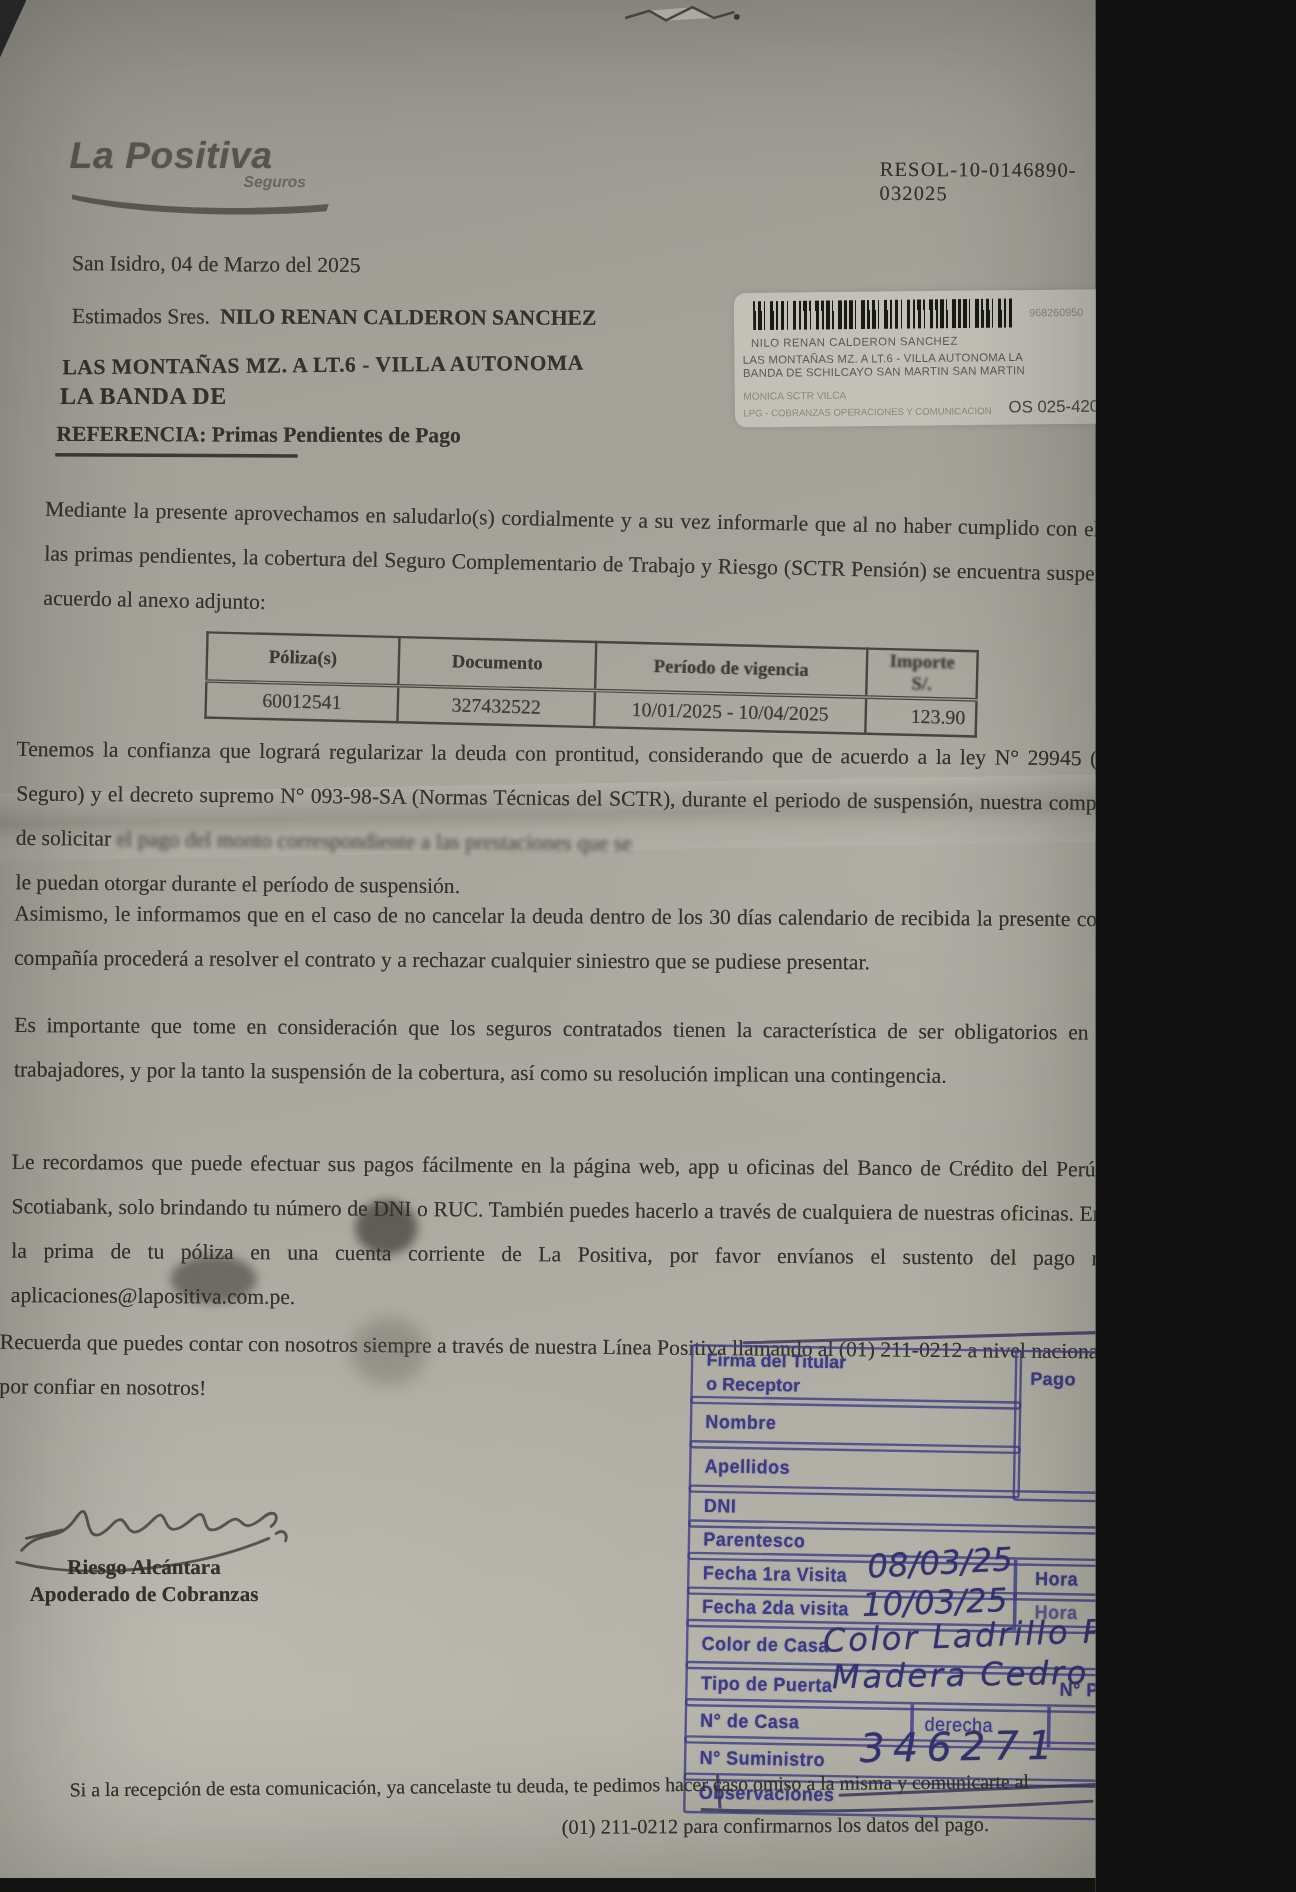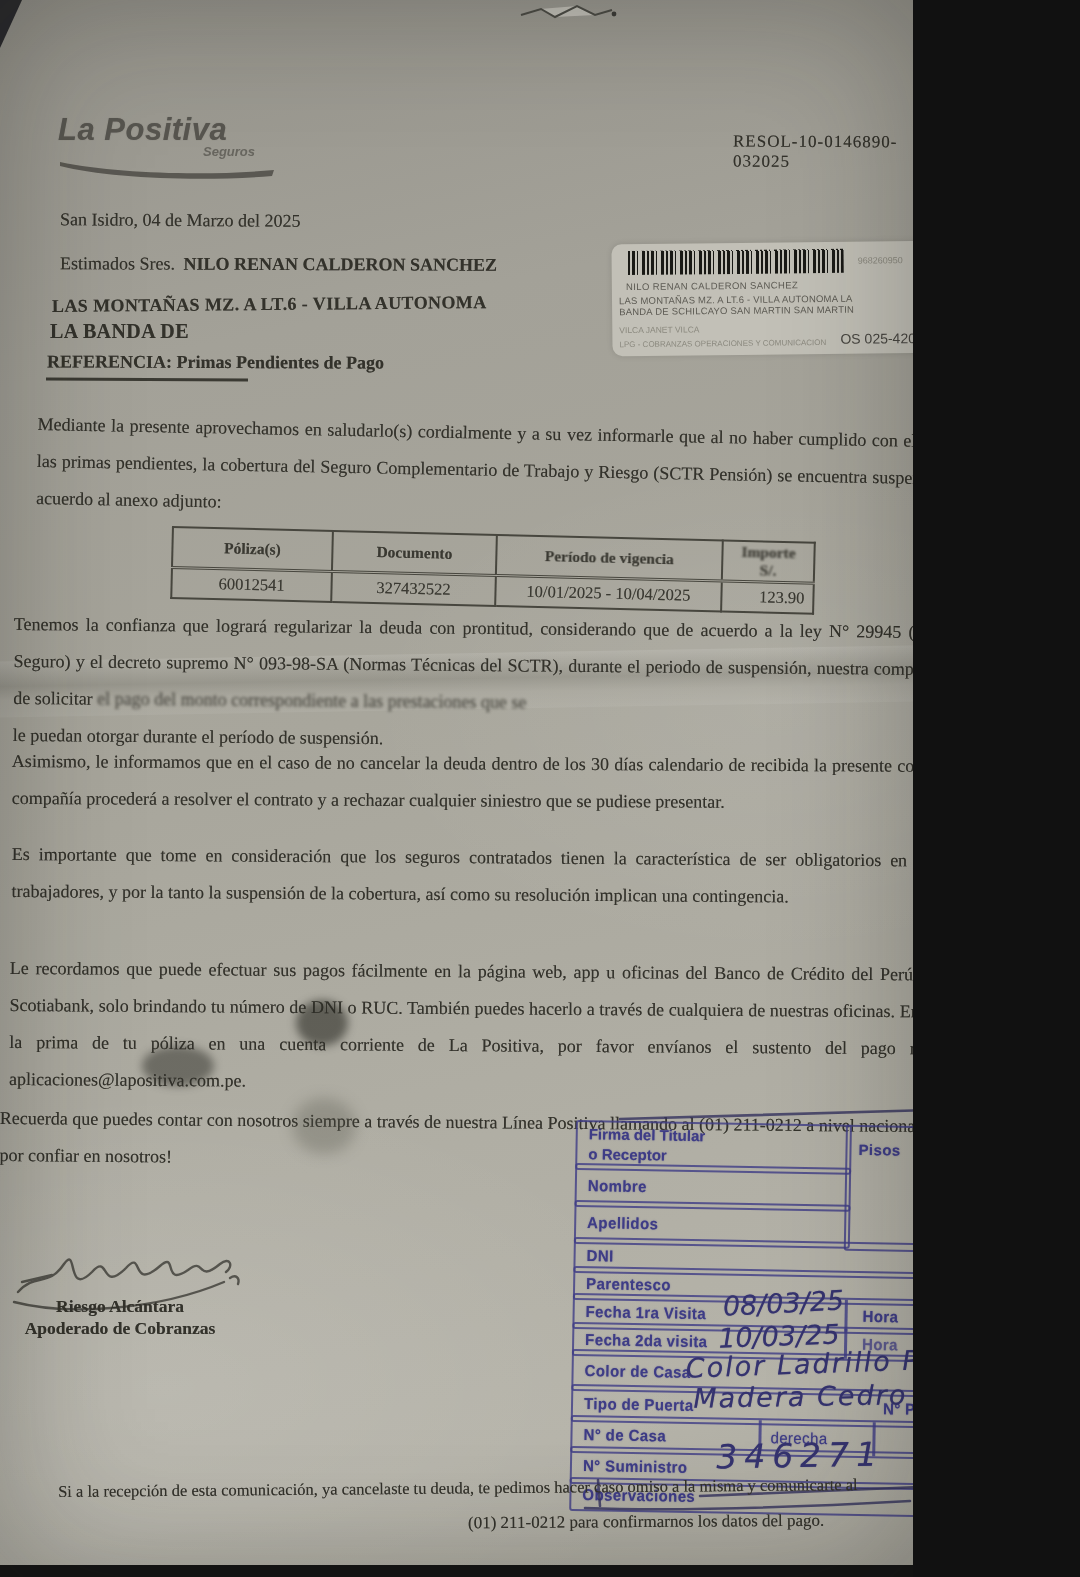--- a/index.html
+++ b/index.html
@@ -79,21 +79,21 @@
     <div class="abs stick-faint" style="left:246px;top:14px;font-size:9px;">968260950</div>
     <div class="abs stick-small" style="right:10px;top:17px;font-size:11px;letter-spacing:.5px;">0146890</div>
     <div class="abs stick-small" style="left:14px;top:37px;font-size:9.5px;letter-spacing:.4px;">NILO RENAN CALDERON SANCHEZ</div>
     <div class="abs stick-small" style="left:7px;top:51px;font-size:9.5px;letter-spacing:.2px;">LAS MONTAÑAS MZ. A LT.6 - VILLA AUTONOMA  LA</div>
     <div class="abs stick-small" style="left:7px;top:62px;font-size:9.5px;letter-spacing:.2px;">BANDA DE SCHILCAYO SAN MARTIN SAN MARTIN</div>
     <div class="abs stick-small" style="left:338px;top:50px;font-size:10px;font-style:italic;font-weight:bold;">F.I.</div>
     <div class="abs stick-small" style="left:378px;top:50px;font-size:11px;">07/03</div>
     <div class="abs stick-small" style="left:338px;top:65px;font-size:10px;font-style:italic;font-weight:bold;">F.V.</div>
     <div class="abs stick-small" style="left:378px;top:65px;font-size:11px;">10/05</div>
     <div class="abs stick-small" style="right:6px;top:79px;font-size:10px;font-style:italic;font-weight:bold;">Mens.Nac. 72&gt;</div>
-    <div class="abs stick-faint" style="left:7px;top:81px;font-size:8.5px;">VILCA JANET VILCA</div>
+    <div class="abs stick-faint" style="left:7px;top:81px;font-size:8.5px;">MONICA SCTR VILCA</div>
     <div class="abs stick-faint" style="left:7px;top:96px;font-size:8px;">LPG - COBRANZAS OPERACIONES Y COMUNICACION</div>
     <div class="abs" style="left:228px;top:89px;font-size:14px;color:#474540;">
       <span>OS 025-42000-1</span>
       <span style="margin-left:26px;font-weight:bold;">128</span>
     </div>
   </div>
 
   <div class="abs ink bold" style="left:47px;top:352px;font-size:18px;transform:rotate(.2deg);">REFERENCIA: Primas Pendientes de Pago</div>
   <div class="abs" style="left:46px;top:378px;width:202px;height:2.5px;background:#3b3a33;transform:rotate(.3deg);"></div>
 
@@ -152,21 +152,21 @@
   <div class="abs ink bold" style="left:-6px;top:1318px;width:252px;text-align:center;font-size:17.5px;">Apoderado de Cobranzas</div>
 
   <div id="stamp" class="abs" style="left:576px;top:1120px;width:506px;height:402px;">
     <div class="srow" style="left:0;top:0;width:272px;height:46px;">
       <div style="position:absolute;left:11px;top:2px;font-size:15px;font-weight:600;color:#3e3c86;text-shadow:0 0 1.3px rgba(62,60,134,.65);line-height:1.35;">
         <div>Firma del Titular</div>
         <div>o Receptor</div>
       </div>
     </div>
     <div class="srow" style="left:270px;top:0;width:240px;height:122px;">
-      <div class="slabel" style="top:14px;transform:none;">Pisos</div>
+      <div class="slabel" style="top:14px;transform:none;">Pago</div>
     </div>
     <div class="srow" style="left:0;top:43px;width:272px;height:40px;">
       <span class="slabel">Nombre</span>
     </div>
     <div class="srow" style="left:0;top:80px;width:272px;height:40px;">
       <span class="slabel">Apellidos</span>
     </div>
     <div class="srow" style="left:0;top:117px;width:506px;height:32px;">
       <span class="slabel">DNI</span>
     </div>

